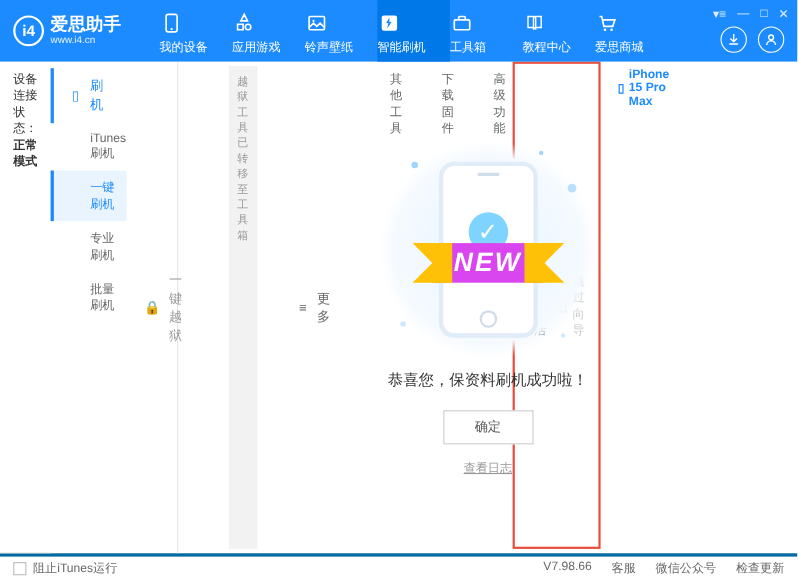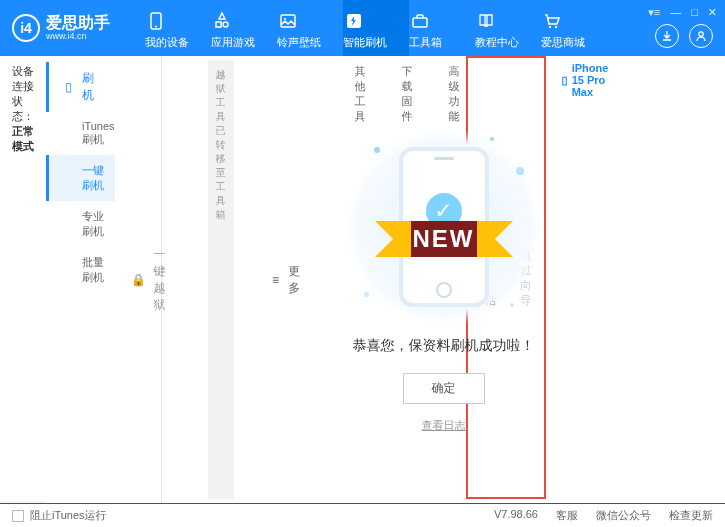--- a/index.html
+++ b/index.html
@@ -35,34 +35,34 @@
 .cb2{color:#ccc}
 .device-info{padding:6px 10px;font-size:11px}
 .device-name{color:#1b8bff;font-weight:bold;display:flex;align-items:center;gap:4px}
 .main{flex:1;display:flex;flex-direction:column;align-items:center;justify-content:center;position:relative}
 .illustration{width:200px;height:200px;position:relative;margin-bottom:10px}
 .glow{position:absolute;inset:0;border-radius:50%;background:radial-gradient(circle,#e7f3ff 0%,#f5faff 60%,transparent 70%)}
 .phone{position:absolute;left:50%;top:50%;transform:translate(-50%,-50%);width:90px;height:160px;background:#fff;border:4px solid #e0ecf7;border-radius:14px}
 .phone:before{content:"";position:absolute;top:6px;left:50%;transform:translateX(-50%);width:20px;height:3px;background:#d0dce8;border-radius:2px}
 .phone:after{content:"";position:absolute;bottom:5px;left:50%;transform:translateX(-50%);width:12px;height:12px;border:2px solid #d0dce8;border-radius:50%}
 .check{position:absolute;left:50%;top:40%;transform:translate(-50%,-50%);width:36px;height:36px;border-radius:50%;background:#7fd4ff;display:flex;align-items:center;justify-content:center;color:#fff;font-size:22px}
-.ribbon{position:absolute;left:50%;top:56%;transform:translate(-50%,-50%);background:#7f1d1d;color:#fff;font-weight:bold;font-size:24px;padding:4px 18px;letter-spacing:2px;}
+.ribbon{position:absolute;left:50%;top:56%;transform:translate(-50%,-50%);background:#d946ef;color:#fff;font-weight:bold;font-size:24px;padding:4px 18px;letter-spacing:2px;font-style:italic}
 .ribbon:before,.ribbon:after{content:"";position:absolute;top:0;width:0;height:0;border:18px solid #ffc107}
 .ribbon:before{left:-20px;border-left-color:transparent}
 .ribbon:after{right:-20px;border-right-color:transparent}
 .dots{position:absolute}
 .d1{top:20px;left:30px;width:6px;height:6px;background:#9fd6ff;border-radius:50%}
 .d2{top:10px;right:50px;width:4px;height:4px;background:#9fd6ff;border-radius:50%}
 .d3{bottom:30px;left:20px;width:5px;height:5px;background:#cde9ff;border-radius:50%}
 .d4{bottom:20px;right:30px;width:4px;height:4px;background:#cde9ff;border-radius:50%}
 .d5{top:40px;right:20px;width:8px;height:8px;border-radius:50%;background:#b8e0ff}
 .success-text{font-size:14px;color:#333;margin-bottom:18px}
 .ok-btn{border:1px solid #ccc;background:#fff;padding:6px 28px;font-size:12px;color:#555;cursor:pointer;margin-bottom:14px}
 .log-link{font-size:11px;color:#999;text-decoration:underline;cursor:pointer}
-.footer{height:24px;border-top:1px solid #0369a1;display:flex;align-items:center;padding:0 12px;font-size:11px;color:#666;justify-content:space-between}
+.footer{height:24px;border-top:3px solid #0369a1;display:flex;align-items:center;padding:0 12px;font-size:11px;color:#666;justify-content:space-between}
 .footer-left{display:flex;align-items:center;gap:6px}
 .footer-right{display:flex;gap:18px}
 .footer-right span{cursor:pointer}
 svg{display:block}
 </style>
 </head>
 <body>
 
 <div class="header">
   <div class="logo-area">

